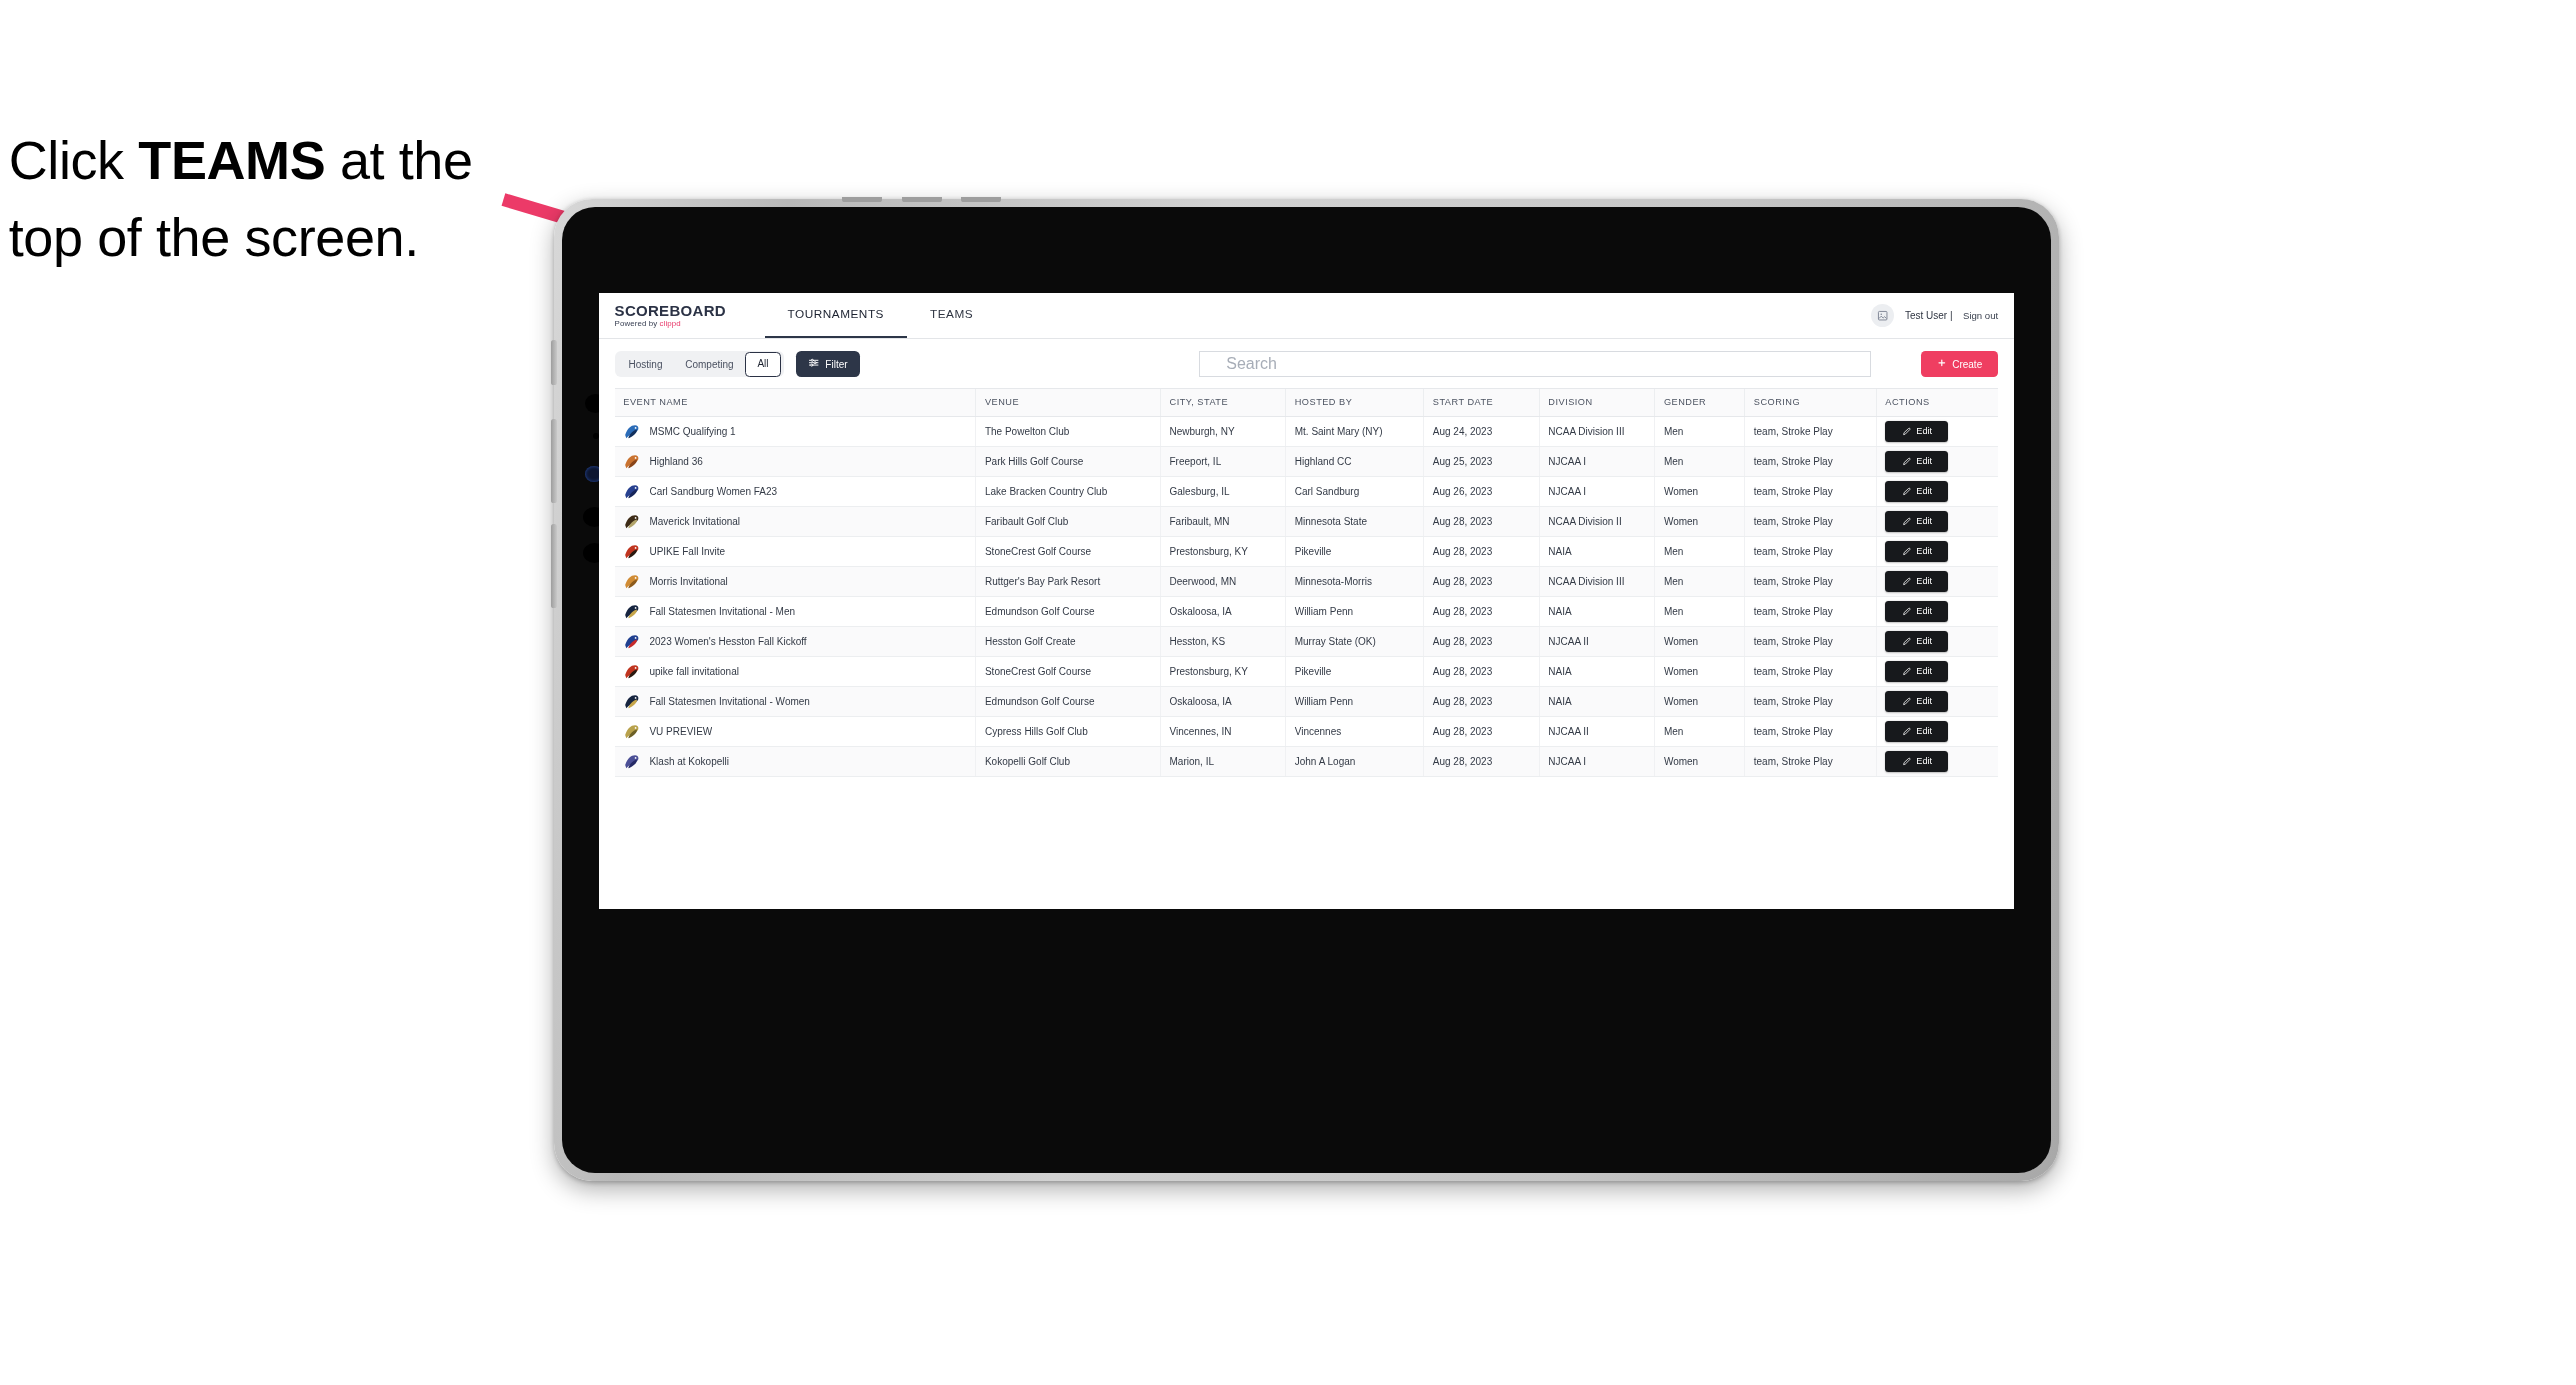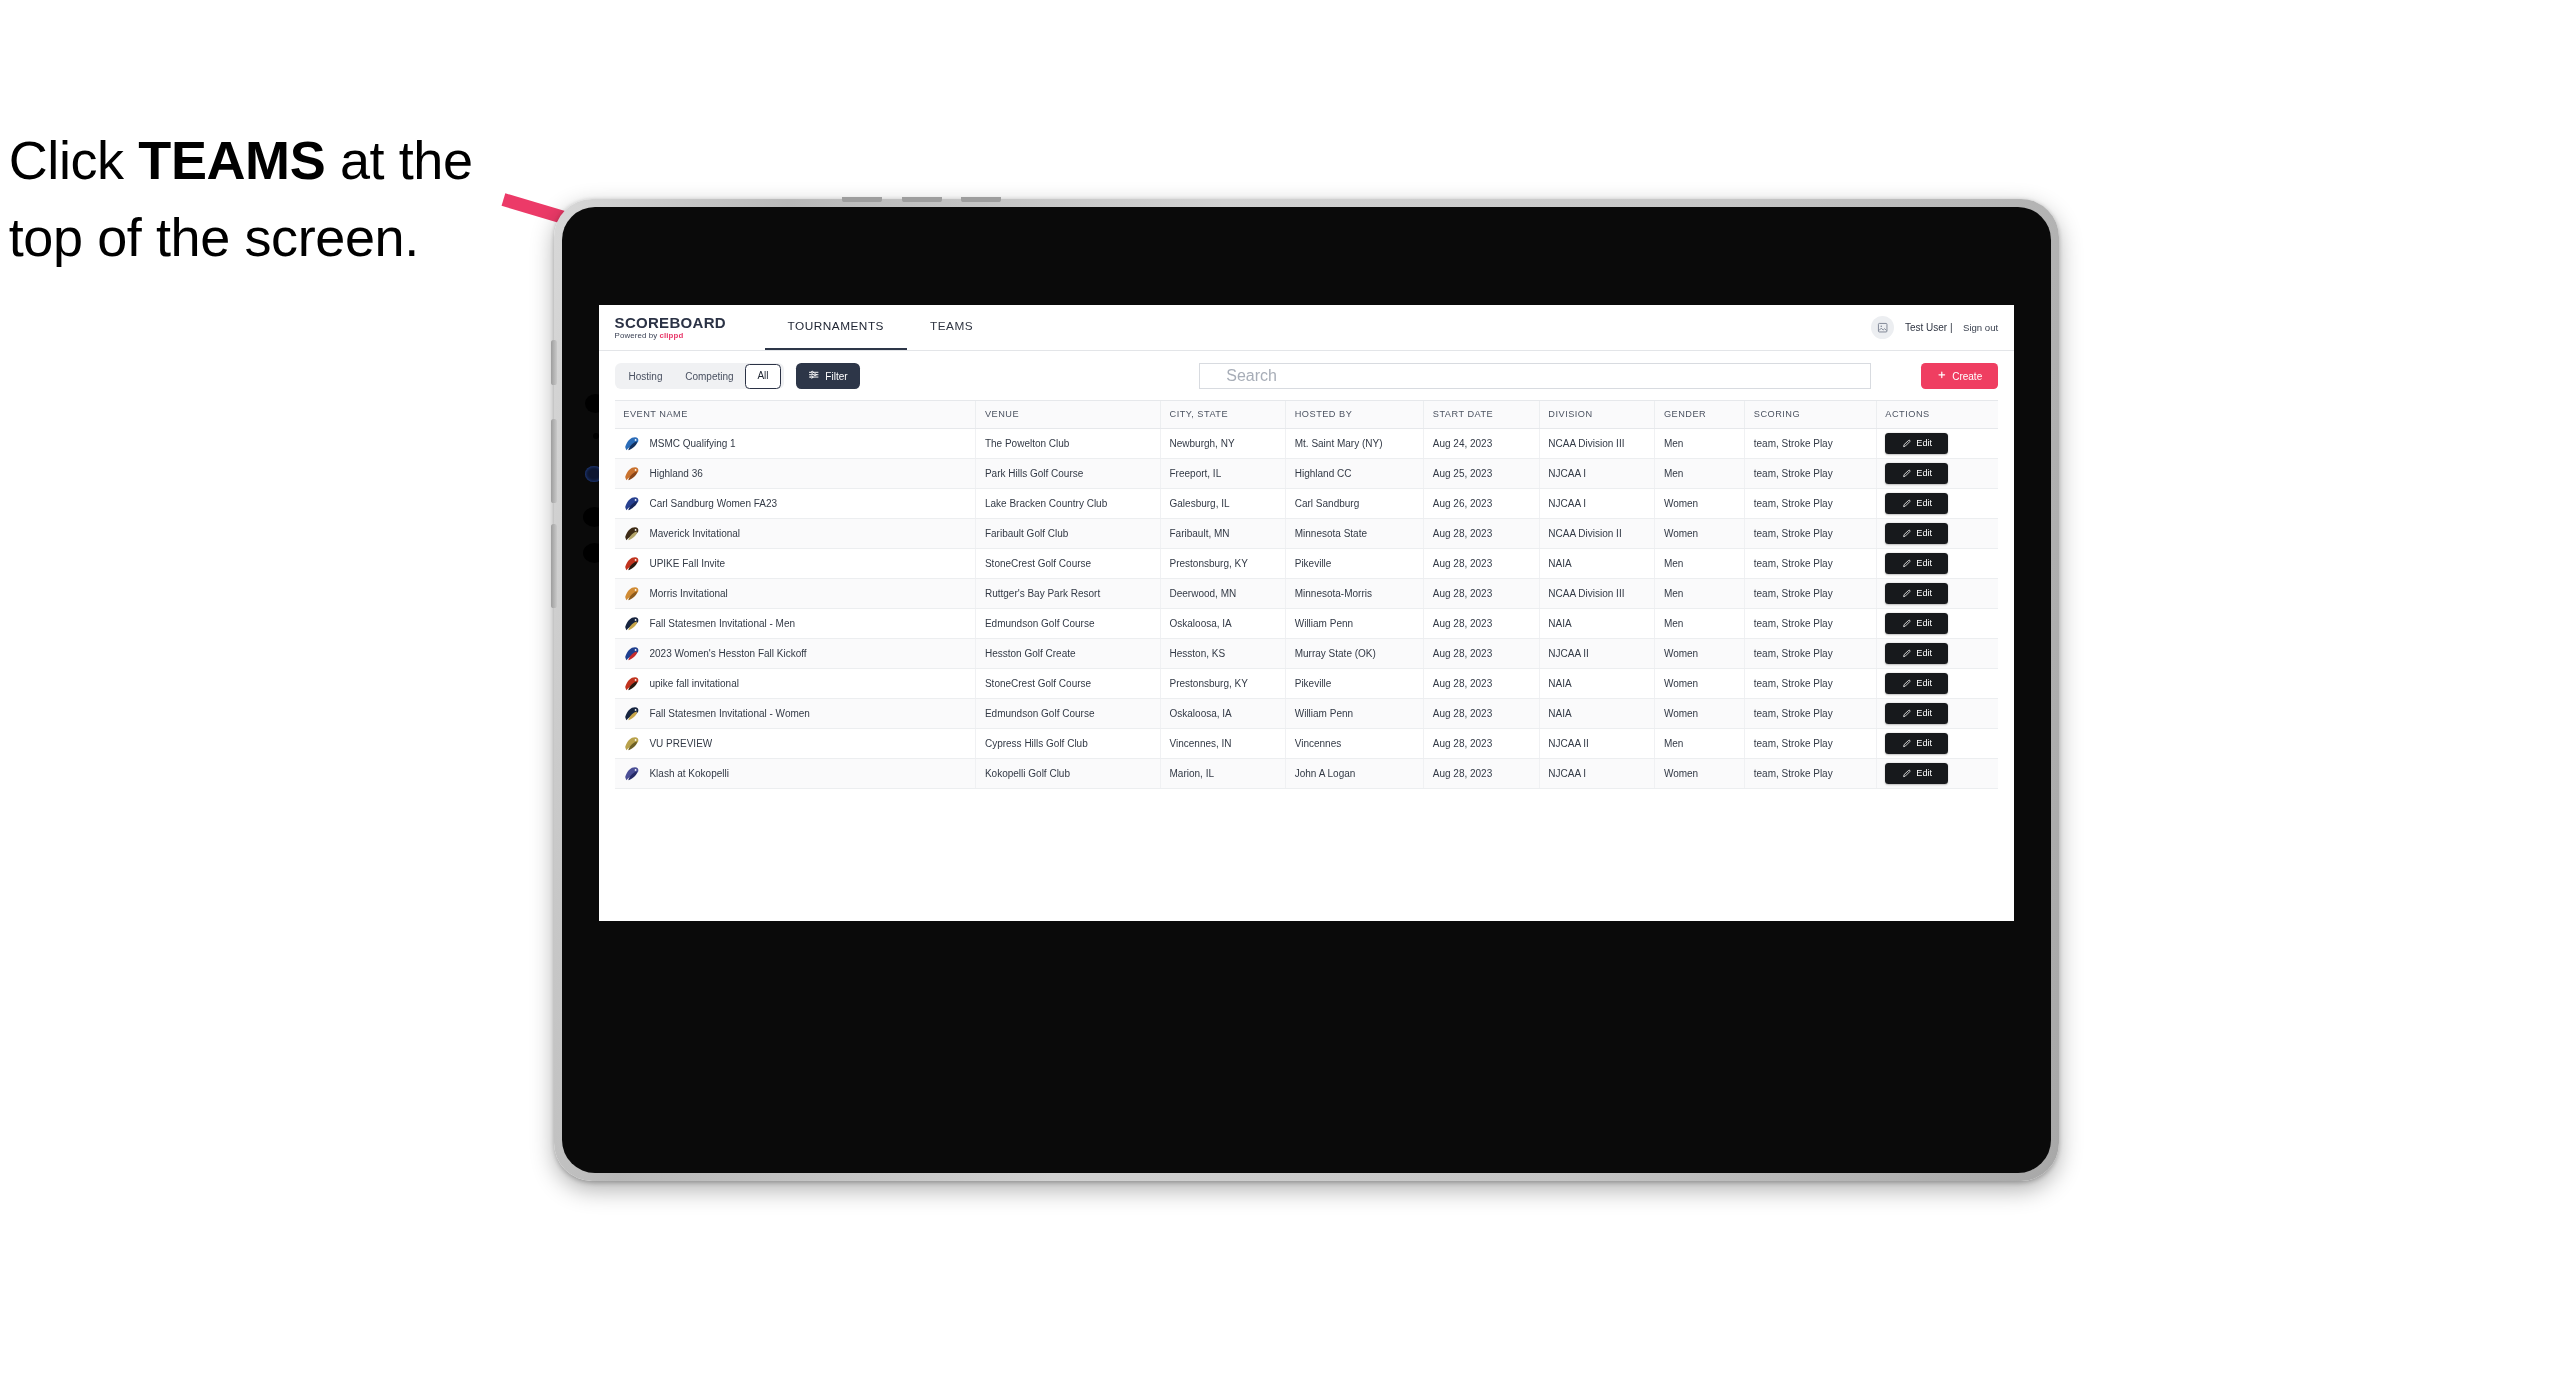--- a/index.html
+++ b/index.html
@@ -96,21 +96,21 @@
   .sensor.s1 { left: 23px; top: 187px; width: 21px; height: 19px; }
   .sensor.s2 { left: 31px; top: 226px; width: 6.1px;  height: 6.1px; }
   .sensor.s3 { left: 23.6px; top: 259px; width: 17.5px; height: 15.7px; background:#0d1630; box-shadow: inset 0 0 3.5px #2a4fa8; }
   .sensor.s4 { left: 21px; top: 300px; width: 23px; height: 20px; }
   .sensor.s5 { left: 21px; top: 336px; width: 23px; height: 20px; }
 
   
   .app {
     position: absolute;
     left: 37px;
-    top: 98px;
+    top: 86px;
     width: 1415px;
     height: 616px;
     background: #ffffff;
     overflow: hidden;
     font-size: 12.2px;
     color: #25282b;
   }
 
   
   .appbar {
@@ -138,21 +138,21 @@
   }
   .brand-sub {
     margin-top: 2.6px;
     font-size: 7.9px;
     color: #3a4154;
     letter-spacing: 0.1px;
     line-height: 1;
   }
   .brand-sub .clippd {
     color: #e8396a;
-    font-weight: 700;
+    font-weight: 400;
   }
   .nav-tabs {
     display: flex;
     align-items: stretch;
   }
   .nav-tab {
     display: flex;
     align-items: center;
     padding: 0 23px;
     font-size: 11.8px;

